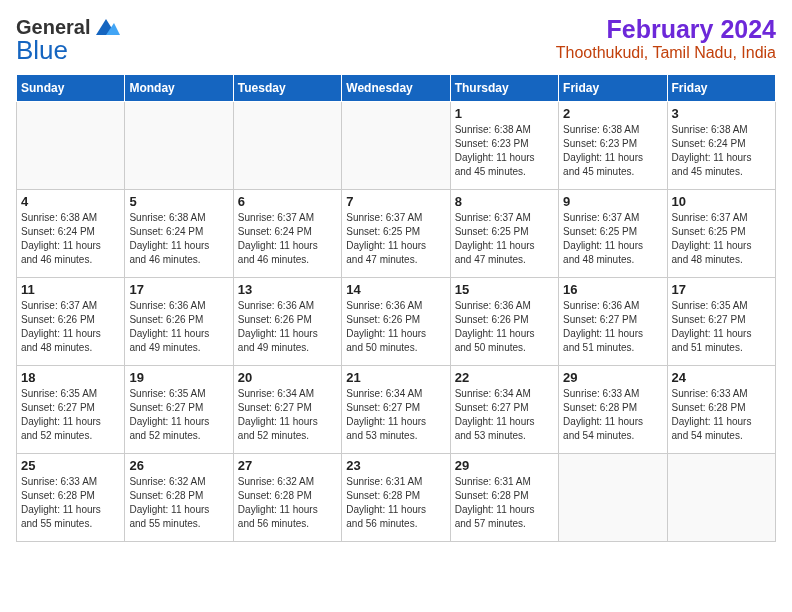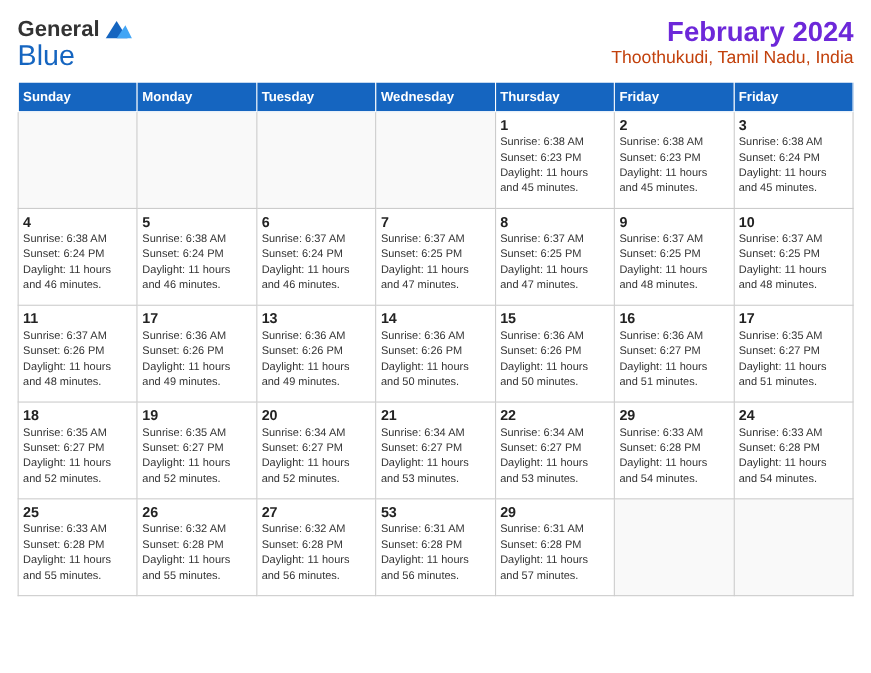--- a/index.html
+++ b/index.html
@@ -306,21 +306,21 @@
 and 55 minutes.</div>
         </td>
         <td>
           <span class="day-number">27</span>
           <div class="day-info" style="white-space: pre-line;">Sunrise: 6:32 AM
 Sunset: 6:28 PM
 Daylight: 11 hours
 and 56 minutes.</div>
         </td>
         <td>
-          <span class="day-number">53</span>
+          <span class="day-number">23</span>
           <div class="day-info" style="white-space: pre-line;">Sunrise: 6:31 AM
 Sunset: 6:28 PM
 Daylight: 11 hours
 and 56 minutes.</div>
         </td>
         <td>
           <span class="day-number">29</span>
           <div class="day-info" style="white-space: pre-line;">Sunrise: 6:31 AM
 Sunset: 6:28 PM
 Daylight: 11 hours

